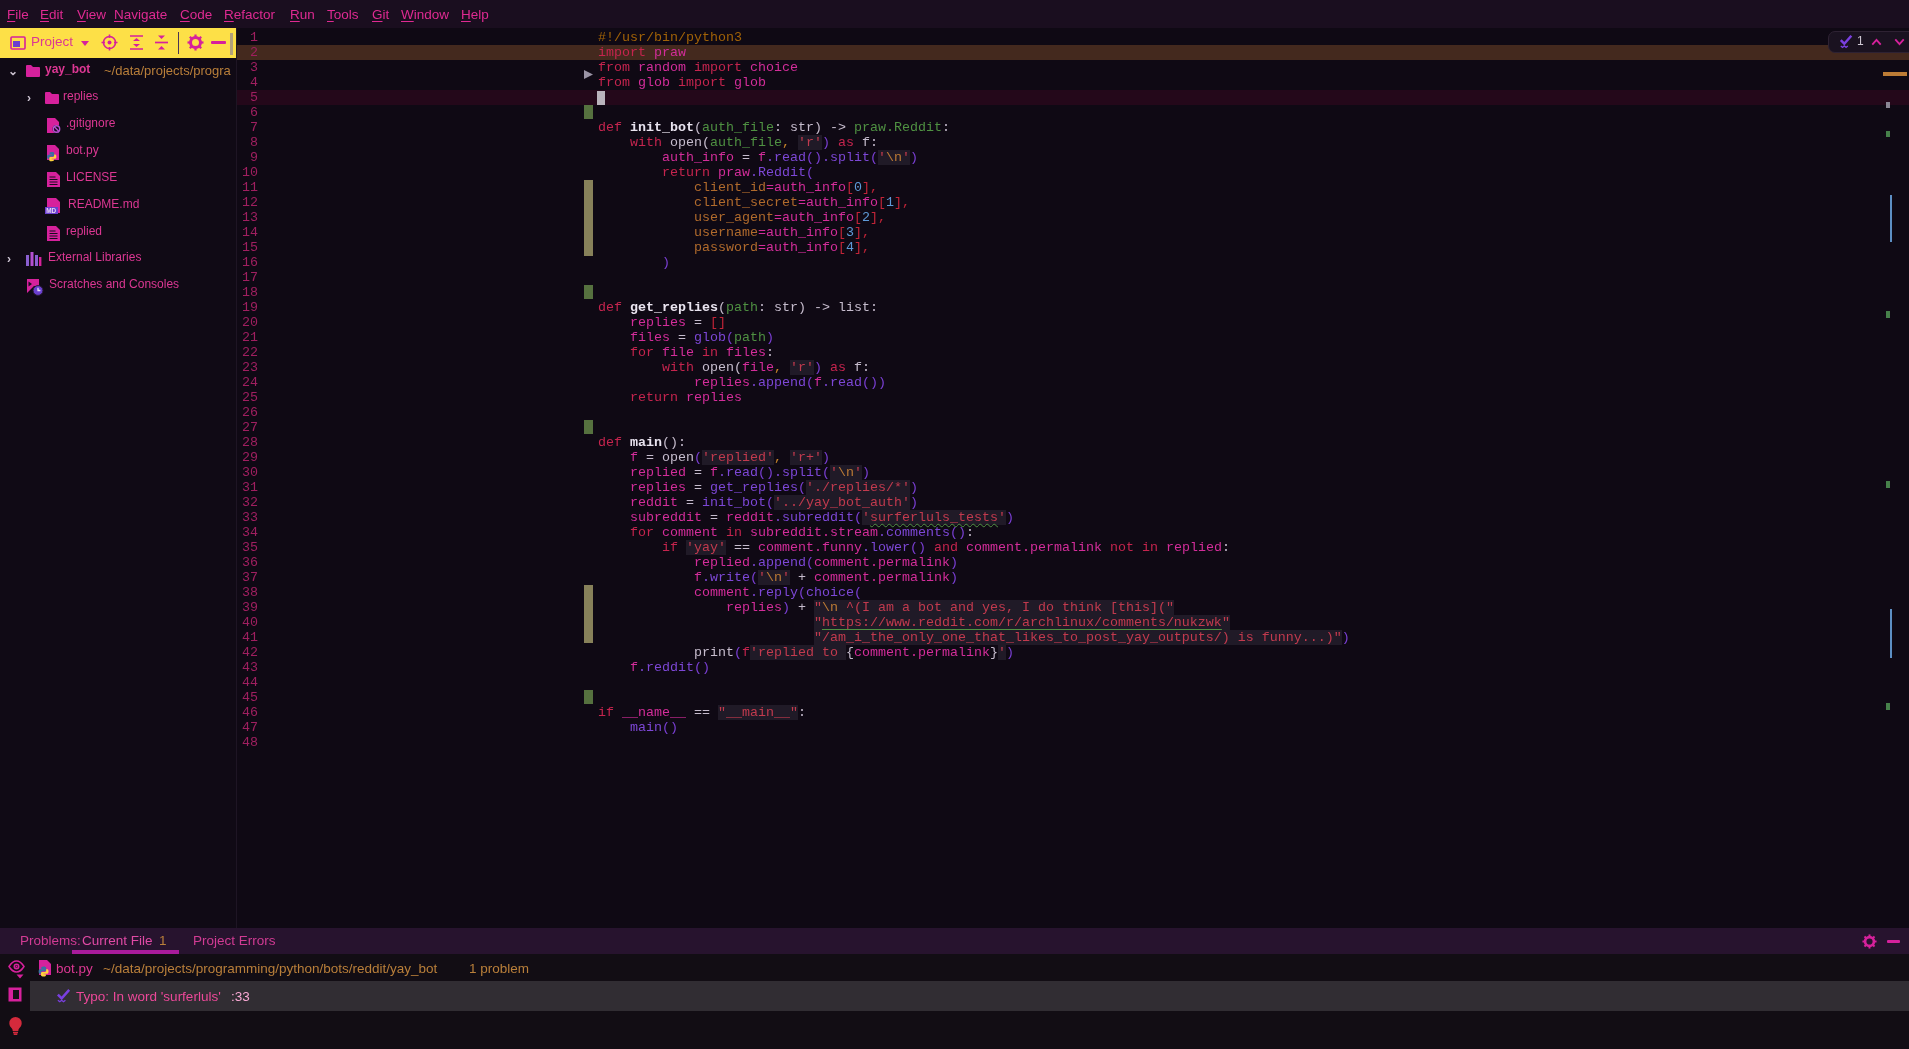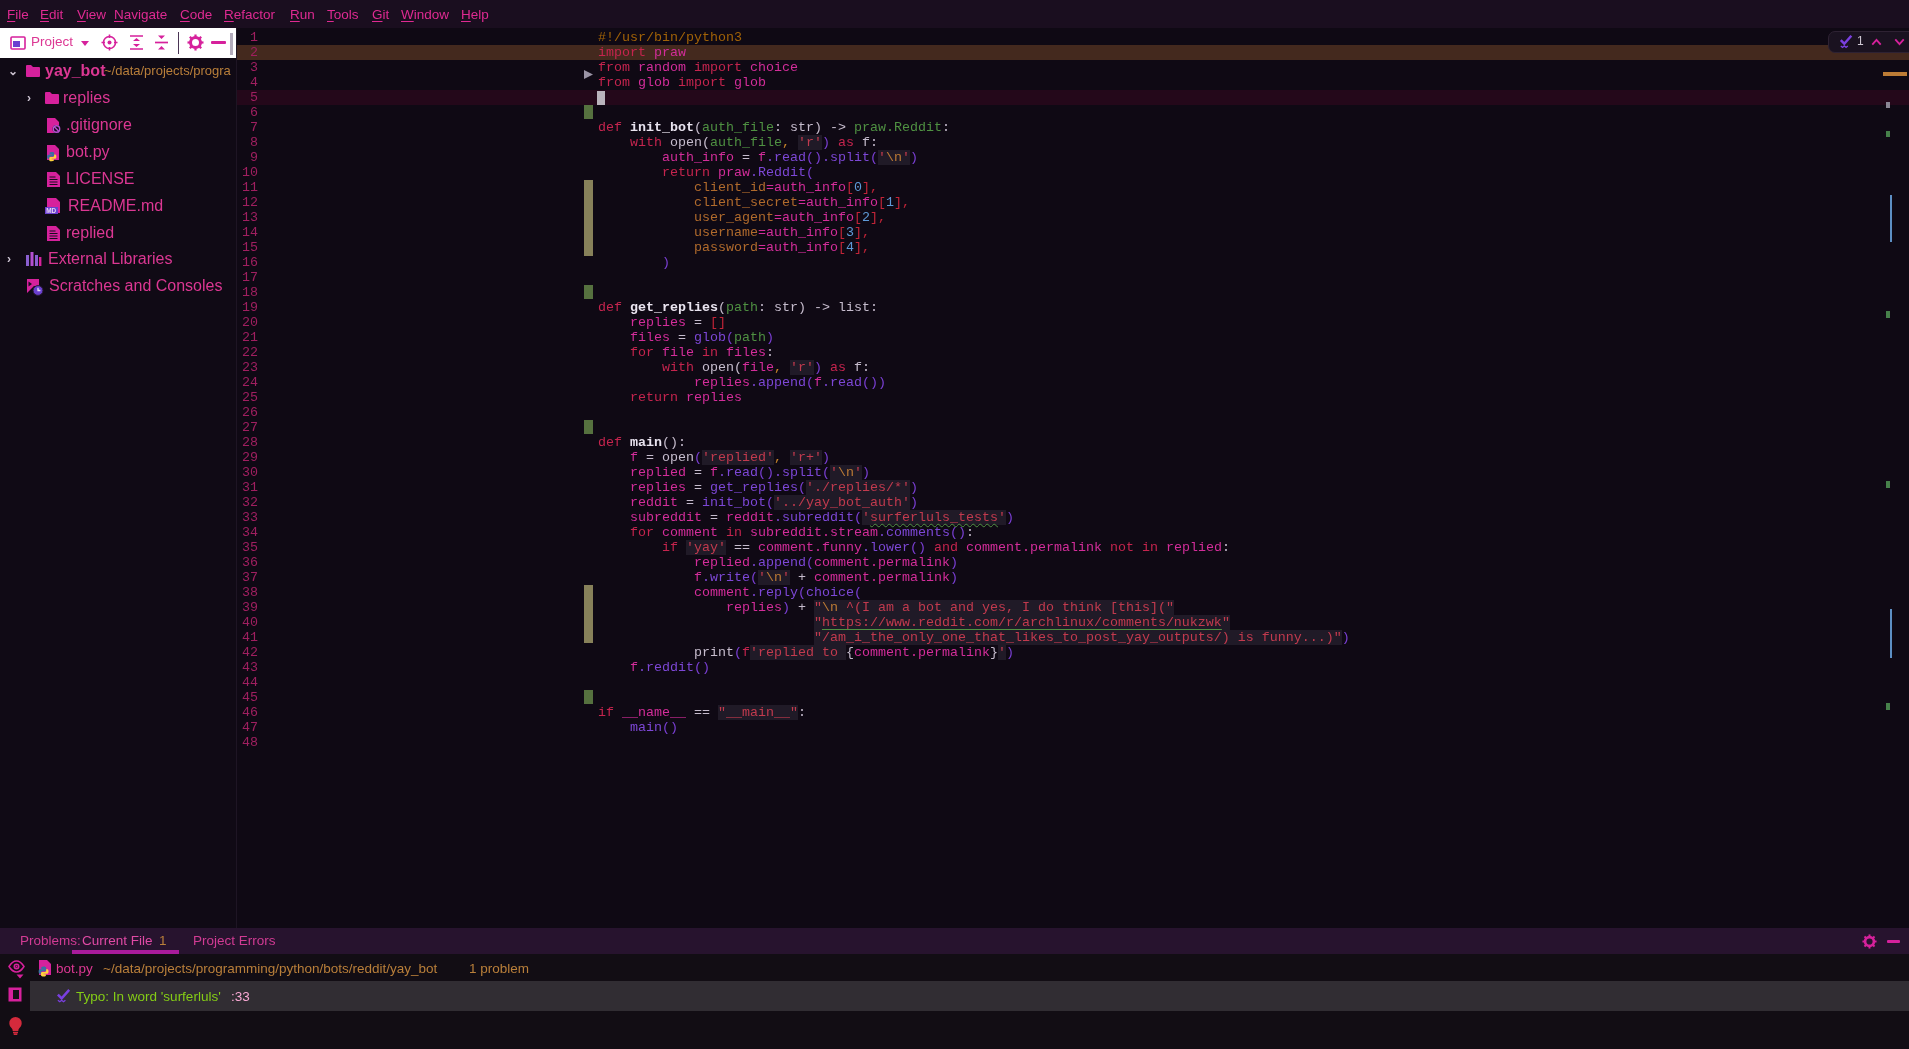--- a/index.html
+++ b/index.html
@@ -3,23 +3,23 @@
 <meta charset="utf-8">
 <style>
 html,body{margin:0;padding:0}
 body{width:1909px;height:1049px;background:#0f0914;overflow:hidden;position:relative;font-family:"Liberation Sans",sans-serif}
 .a{position:absolute}
 
 #menubar{left:0;top:0;width:1909px;height:28px;background:#1a0e1f}
 .mi{position:absolute;top:7px;font-size:13.5px;color:#df2a92;white-space:nowrap}
 .mi u{text-decoration-thickness:1px;text-underline-offset:2px}
 
-#ptool{left:0;top:28px;width:236px;height:38px;background:#ffffff}
+#ptool{left:0;top:28px;width:236px;height:38px;background:#fde047}
 #ptree{left:0;top:58px;width:236px;height:870px;background:#100a15}
-.ti{position:absolute;font-size:16px;color:#dc3793;white-space:nowrap}
+.ti{position:absolute;font-size:12px;color:#dc3793;white-space:nowrap}
 .tpath{color:#b97f3a;font-size:13px}
 .chev{position:absolute;color:#cdc4d2;font-size:12px;font-weight:bold}
 
 #ed{left:236px;top:28px;width:1673px;height:900px;background:#0f0914;border-left:1px solid #1e1524}
 #lnums{left:0;top:2px;width:21px;font:13.333px/15px "Liberation Mono",monospace;color:#a01f60;text-align:right;margin:0}
 #code{left:361px;top:2px;font:13.333px/15px "Liberation Mono",monospace;color:#c6bccd;margin:0}
 #code .k{color:#c5244e}
 #code .v{color:#d32d9a}
 #code .m{color:#7d47d6}
 #code .p{color:#7a3fd4}
@@ -355,15 +355,15 @@
     </svg>
 <span class="brow" style="left:56px;top:33px;color:#dc3793">bot.py</span>
 <span class="brow" style="left:103px;top:33px;color:#b97f3a">~/data/projects/programming/python/bots/reddit/yay_bot</span>
 <span class="brow" style="left:469px;top:33px;color:#b97f3a">1 problem</span>
 
 <div class="a" style="left:30px;top:53px;width:1879px;height:30px;background:#312d33"></div>
 <svg class="a" style="left:56px;top:60px" width="16" height="16" viewBox="0 0 17 17">
       <path d="M2 7 L6 11 L14 2" stroke="#7a3fe0" stroke-width="2.6" fill="none"></path>
       <path d="M2 13 l2 1.6 2-1.6 2 1.6 2-1.6" stroke="#7a3fe0" stroke-width="1.4" fill="none"></path>
     </svg>
-<span class="brow" style="left:76px;top:61px;color:#84cc16">Typo: In word 'surferluls'</span>
+<span class="brow" style="left:76px;top:61px;color:#ec4899">Typo: In word 'surferluls'</span>
 <span class="brow" style="left:231px;top:61px;color:#f9a8d4">:33</span>
 </div>
 
 </body></html>

